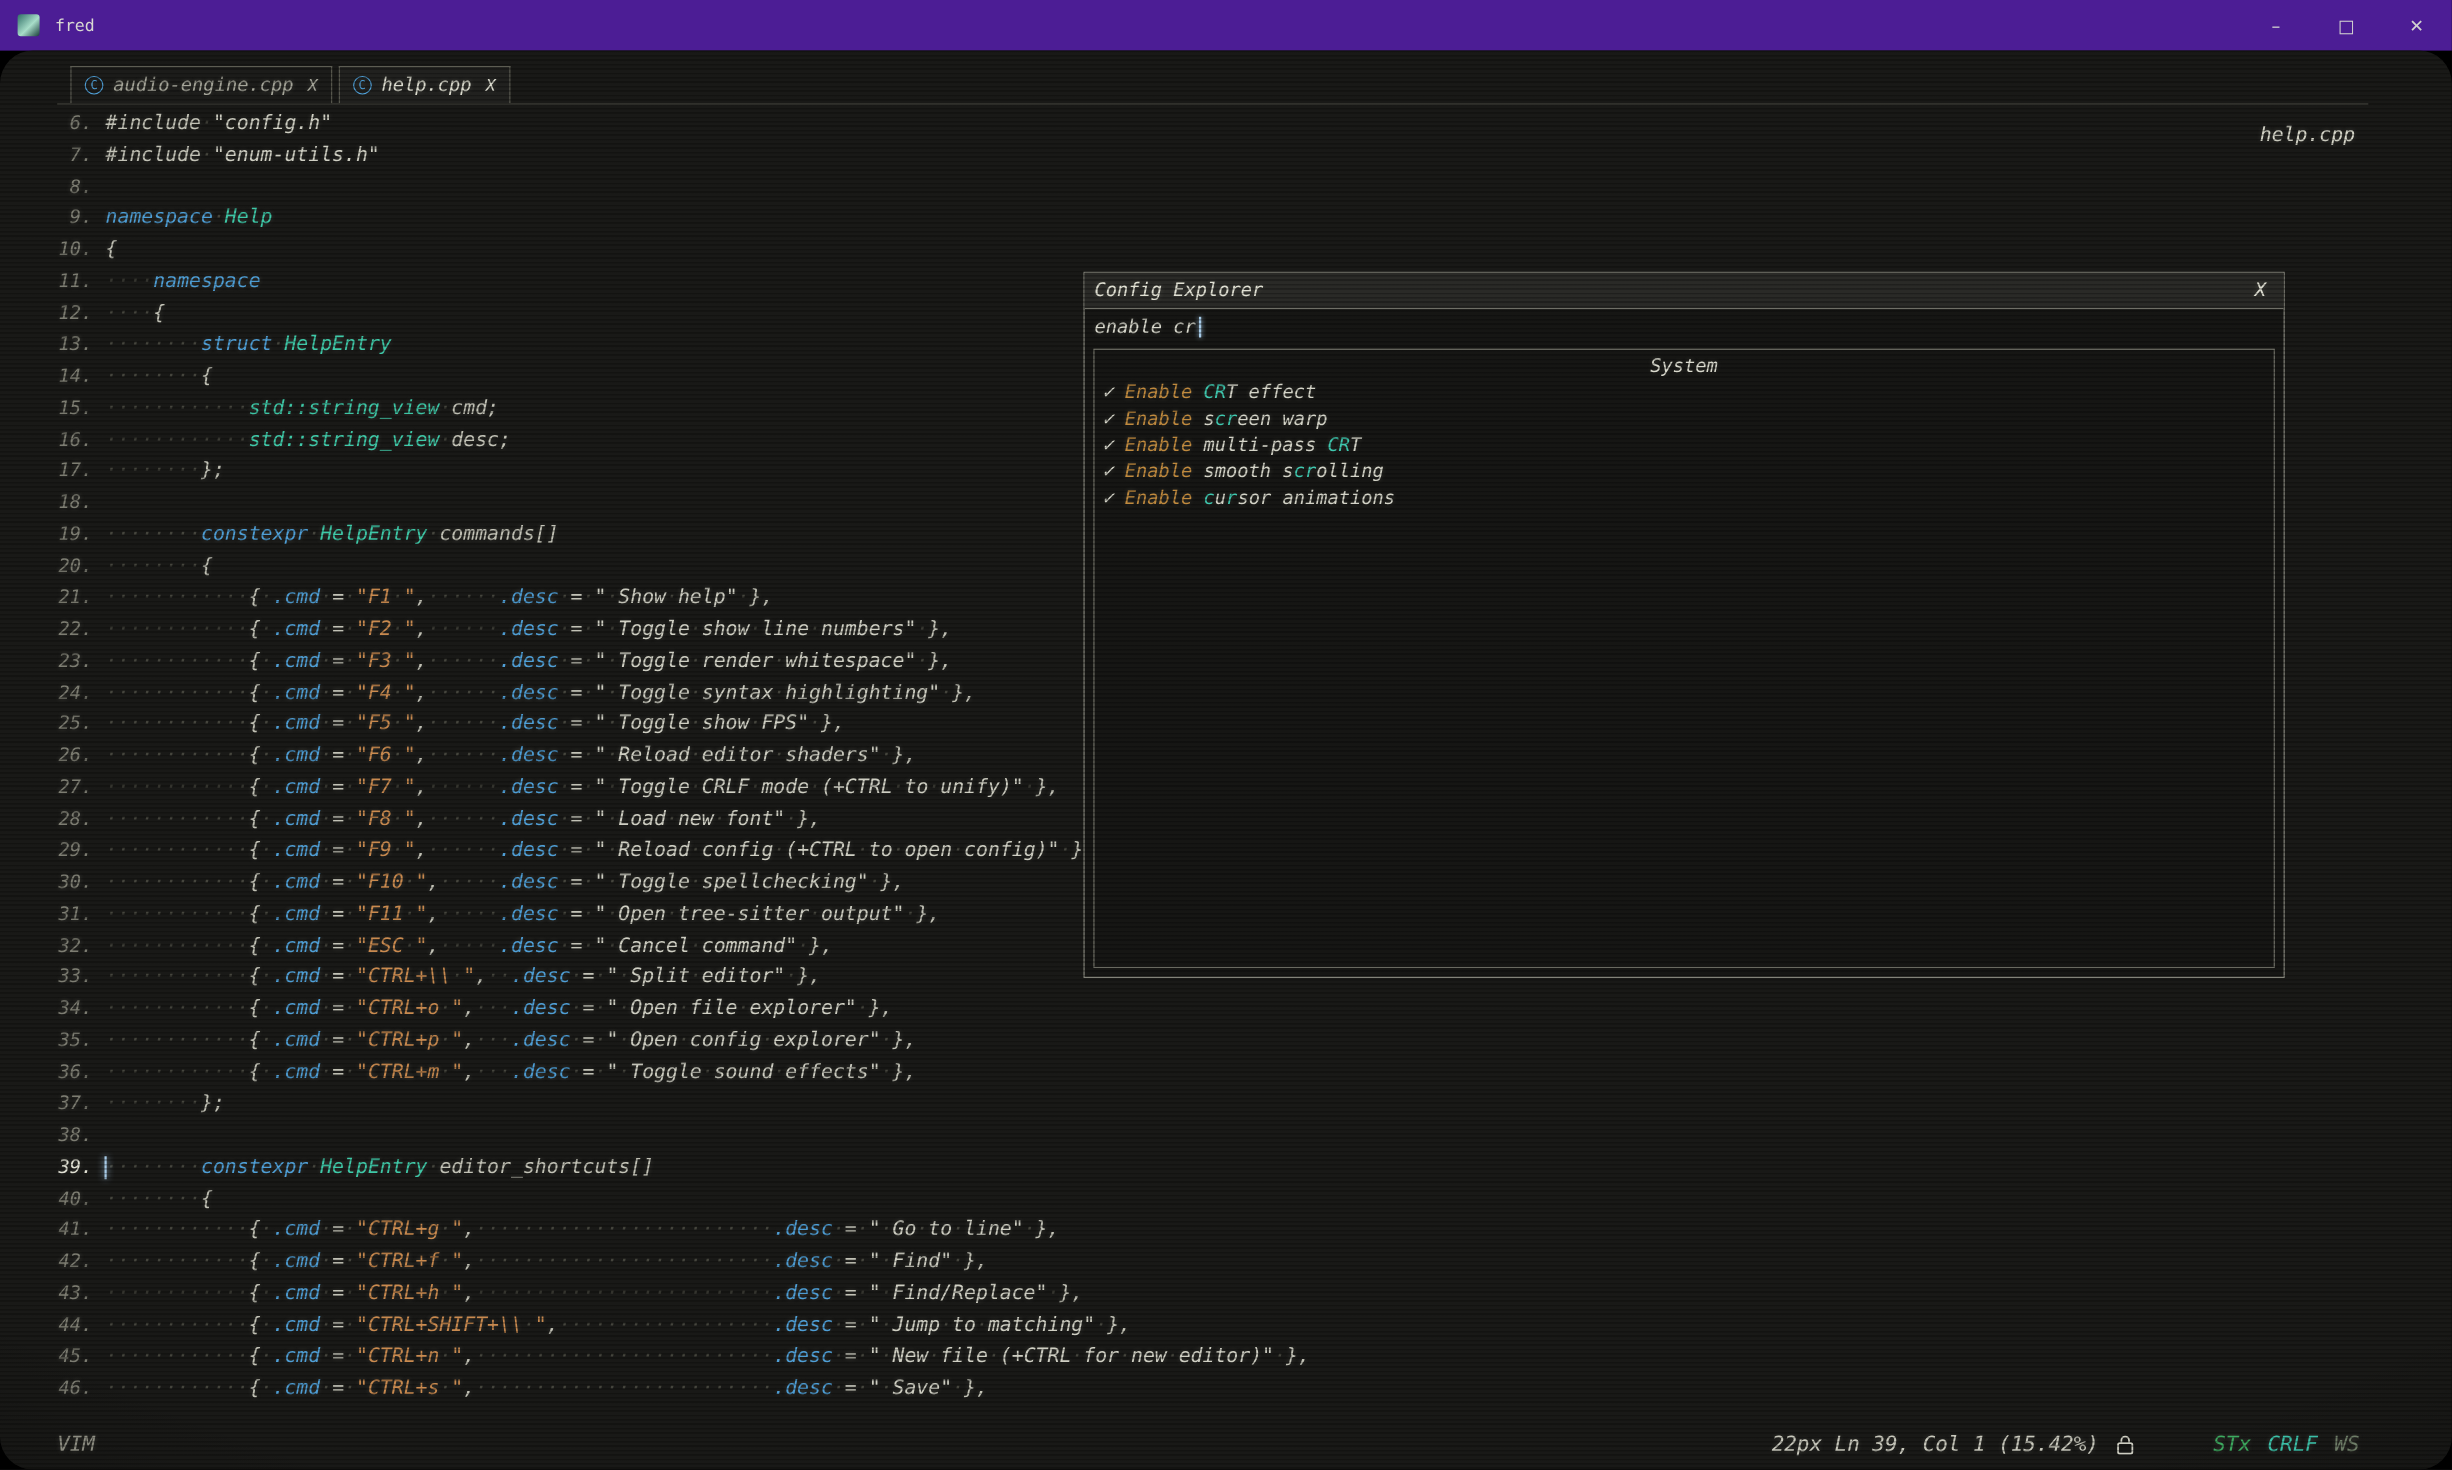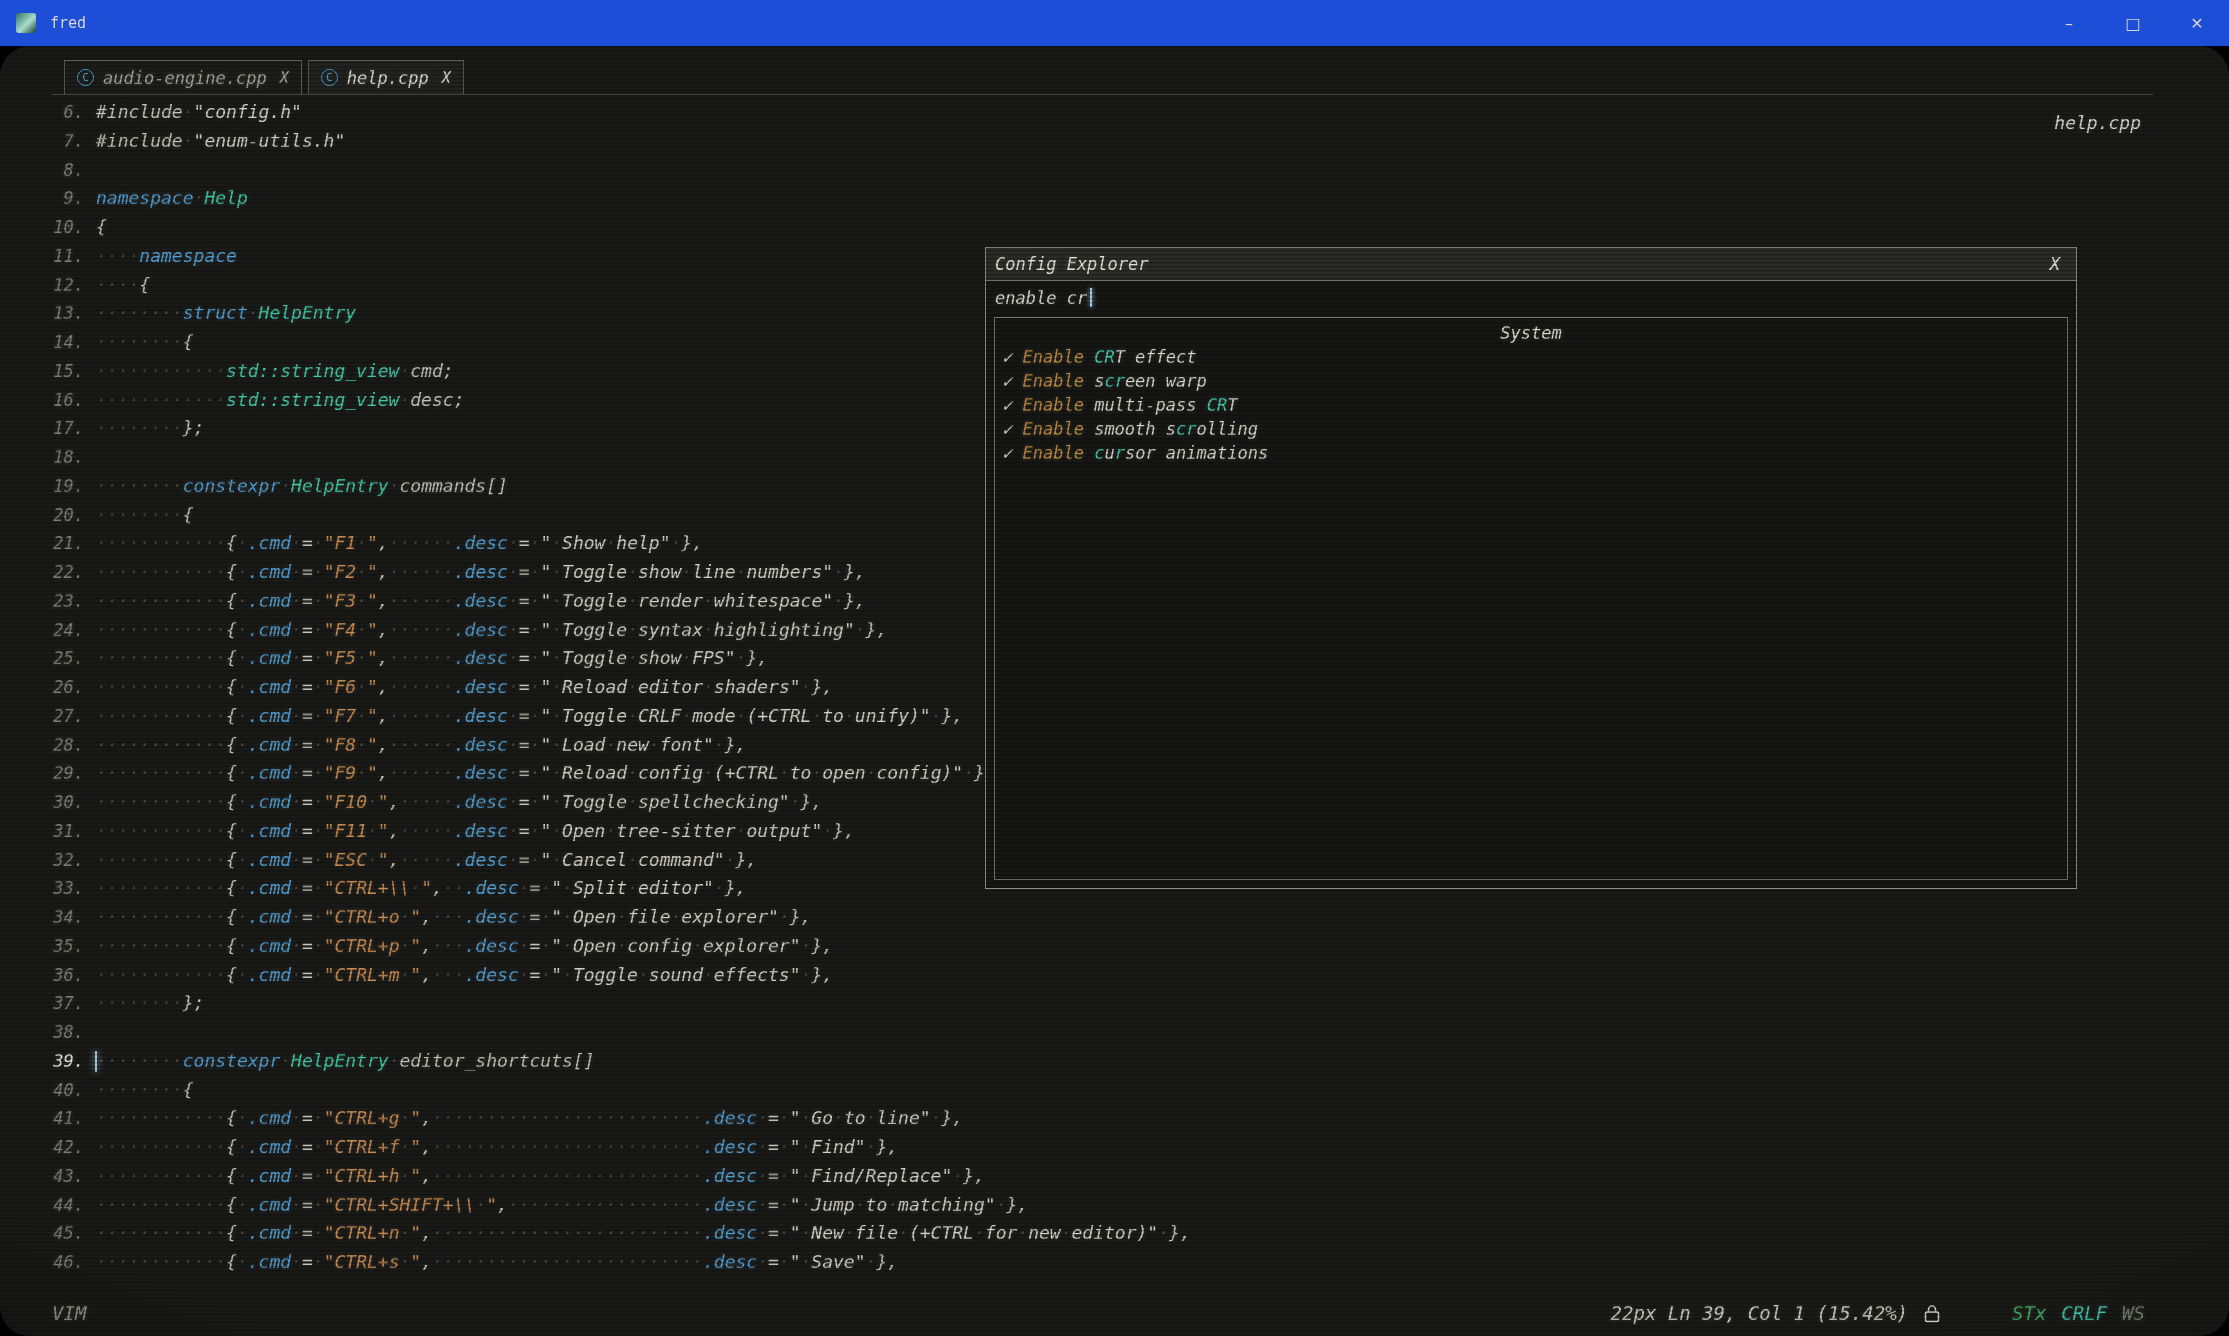--- a/index.html
+++ b/index.html
@@ -5,21 +5,21 @@
   * { box-sizing: border-box; }
   html,body { margin:0; padding:0; }
   body {
     width:2229px; height:1336px; background:#000;
     font-family:"DejaVu Sans Mono", monospace;
     overflow:hidden;
   }
 
   
   .titlebar {
-    height:46px; background:#1d4ed8; display:flex; align-items:center;
+    height:46px; background:#4c1d95; display:flex; align-items:center;
     color:#d8d8d2; font-size:15px;
   }
   .app-icon {
     width:20px; height:20px; margin:0 14px 0 16px; border-radius:3px;
     background:linear-gradient(135deg,#2f6f66 0%,#a8ddc9 55%,#173c38 100%);
     flex:none;
   }
   .tb-spacer { flex:1; }
   .tb-btn {
     width:64px; height:46px; display:flex; align-items:center; justify-content:center;

